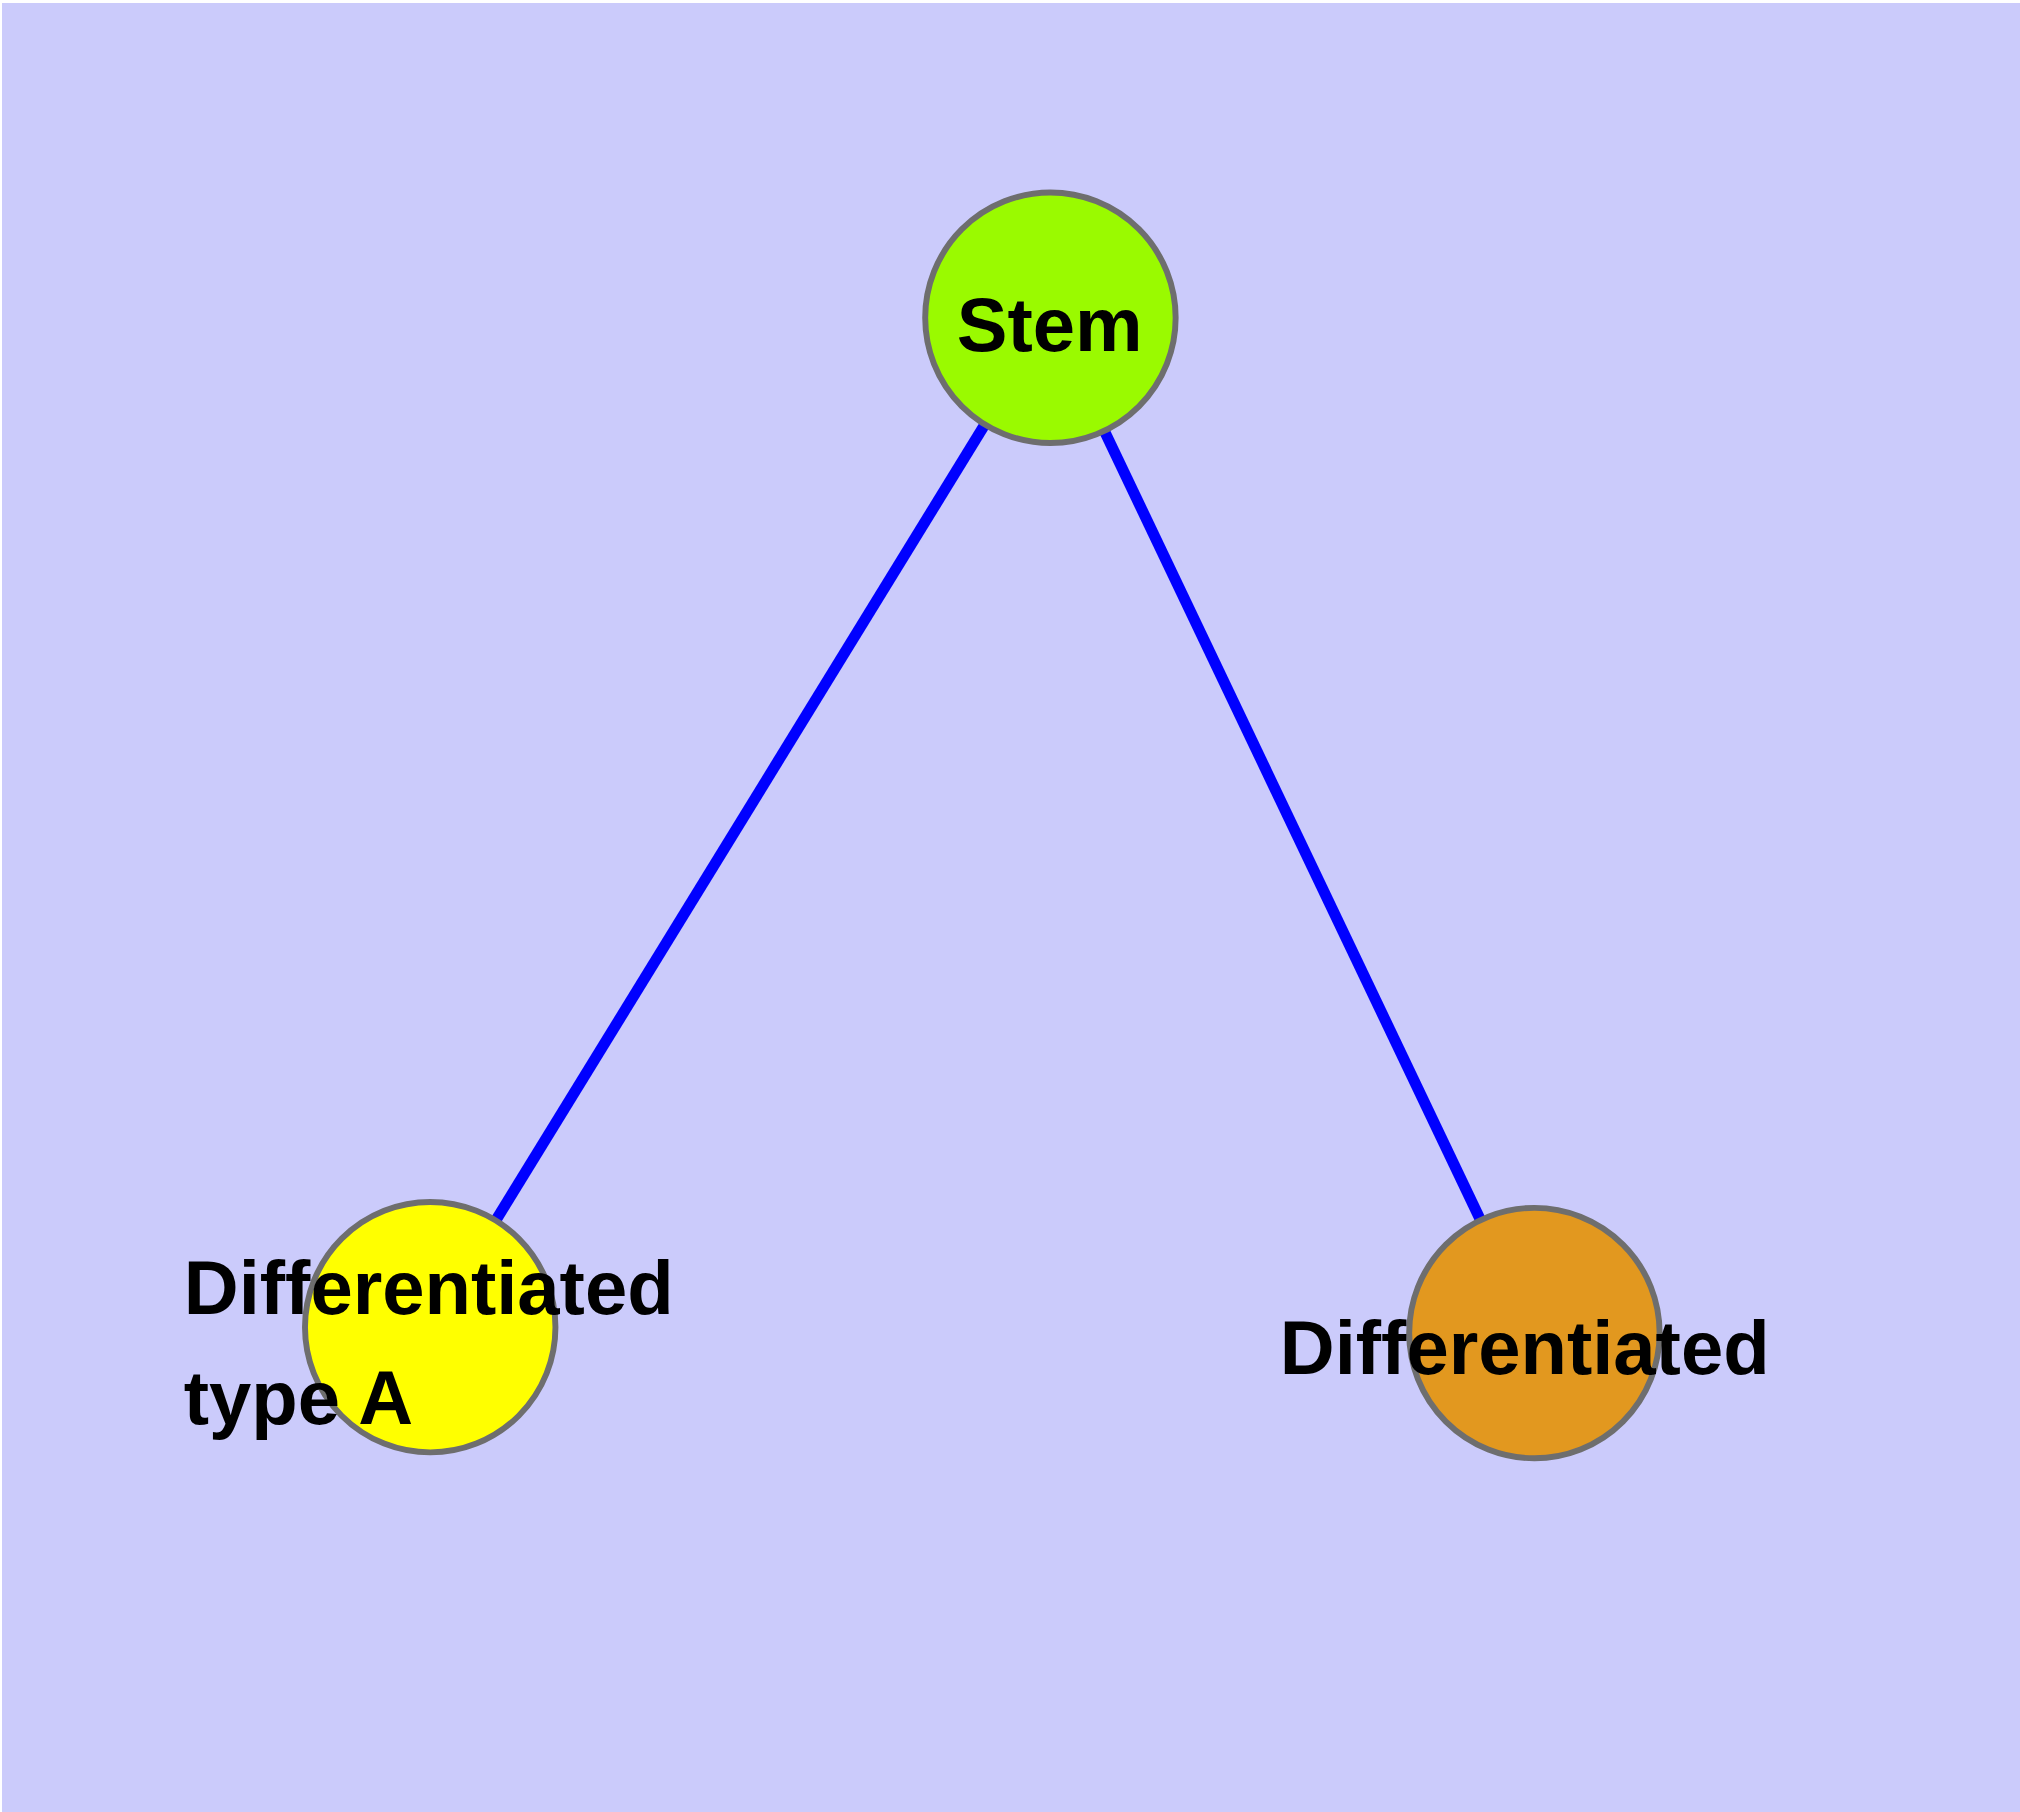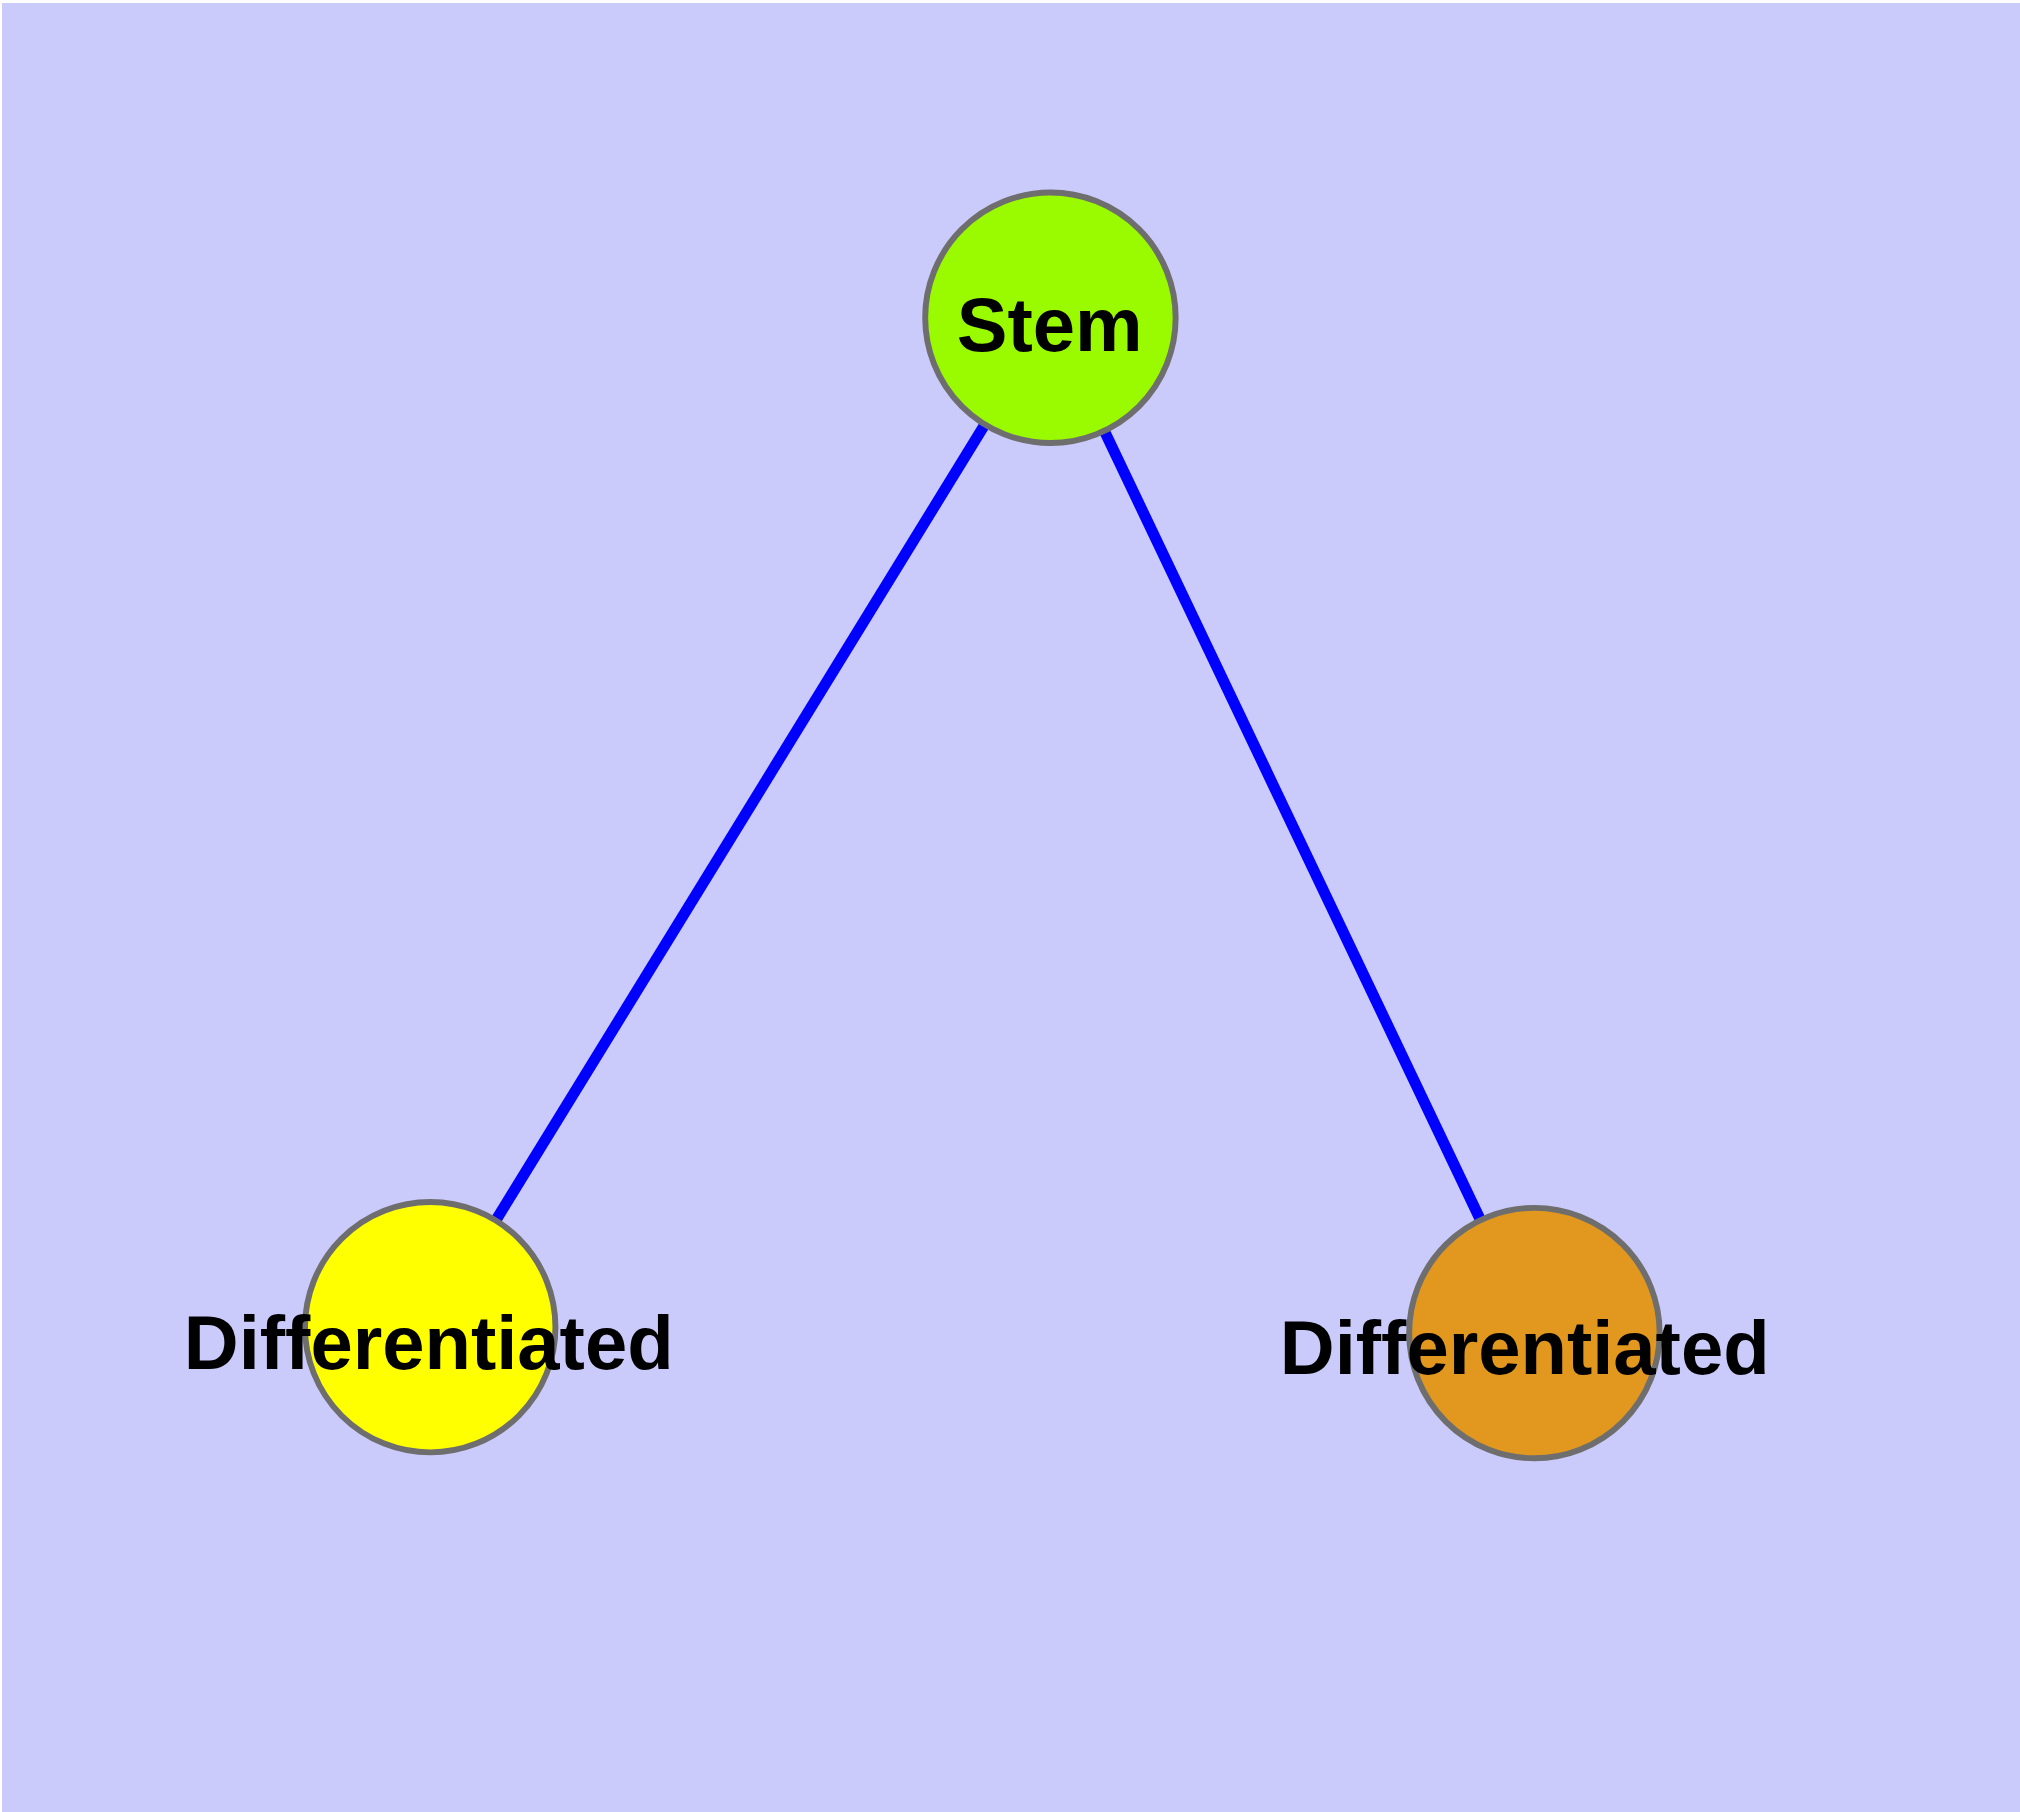--- a/index.html
+++ b/index.html
@@ -60,20 +60,21 @@
 
     <circle cx="1810" cy="1572" r="148" fill="#e2981f" stroke="#6e6e6e"></circle>
   </svg>
 
   <div class="node-label" style="left: 1048px; top: 322px;">
     <span>Stem</span>
   </div>
 
   <div class="node-label" style="left: 427px; top: 1340px;">
     <span>Differentiated</span>
+    <span>type A</span>
   </div>
 
   <div class="node-label" style="left: 1523px; top: 1345px;">
     <span>Differentiated</span>
   </div>
 
 </div>
 
 
 </body></html>

